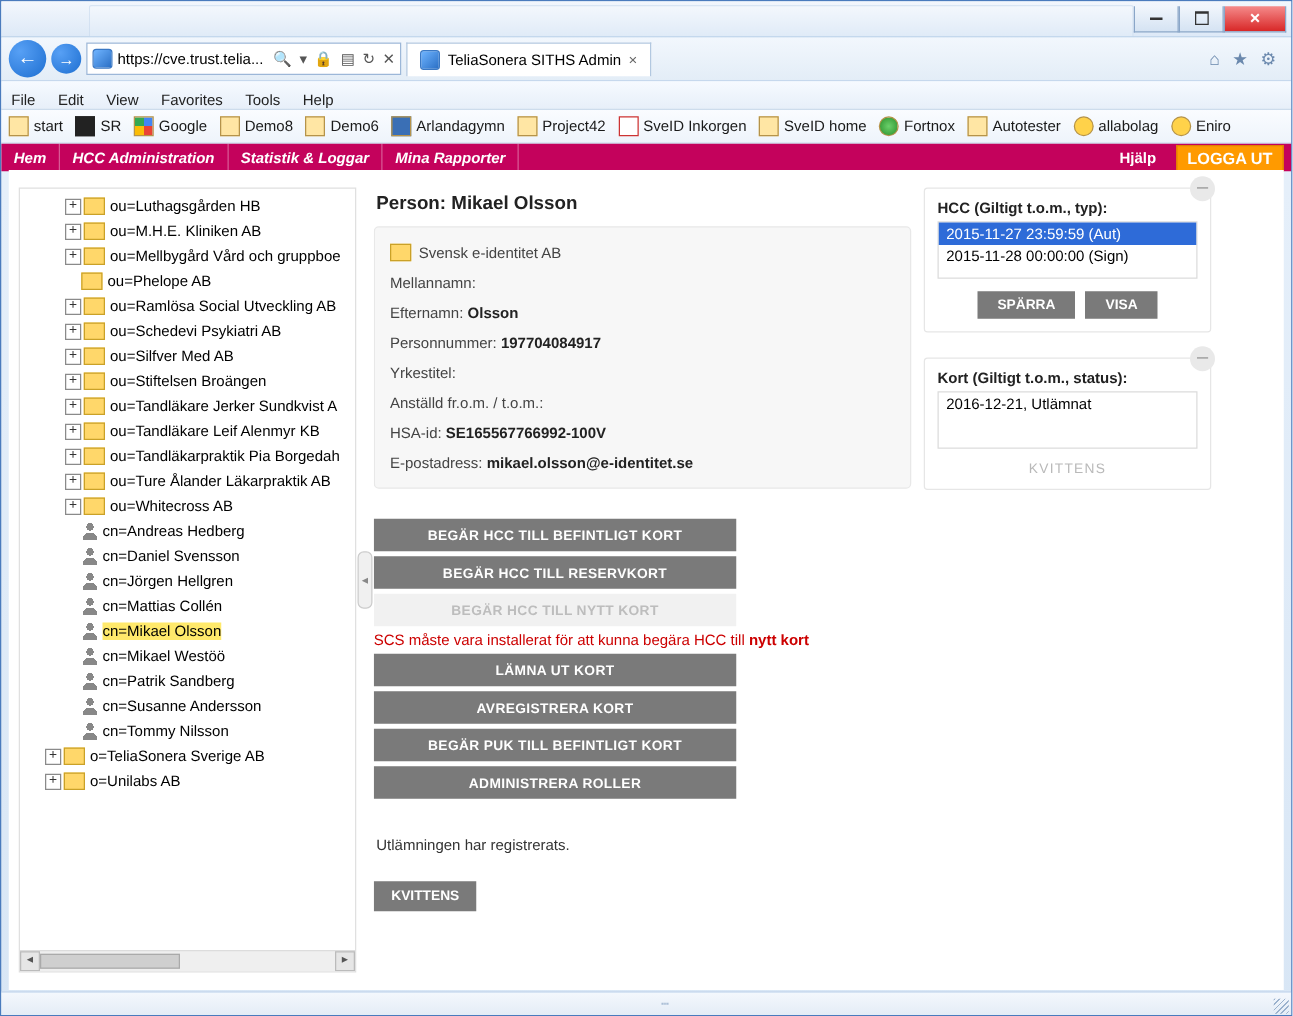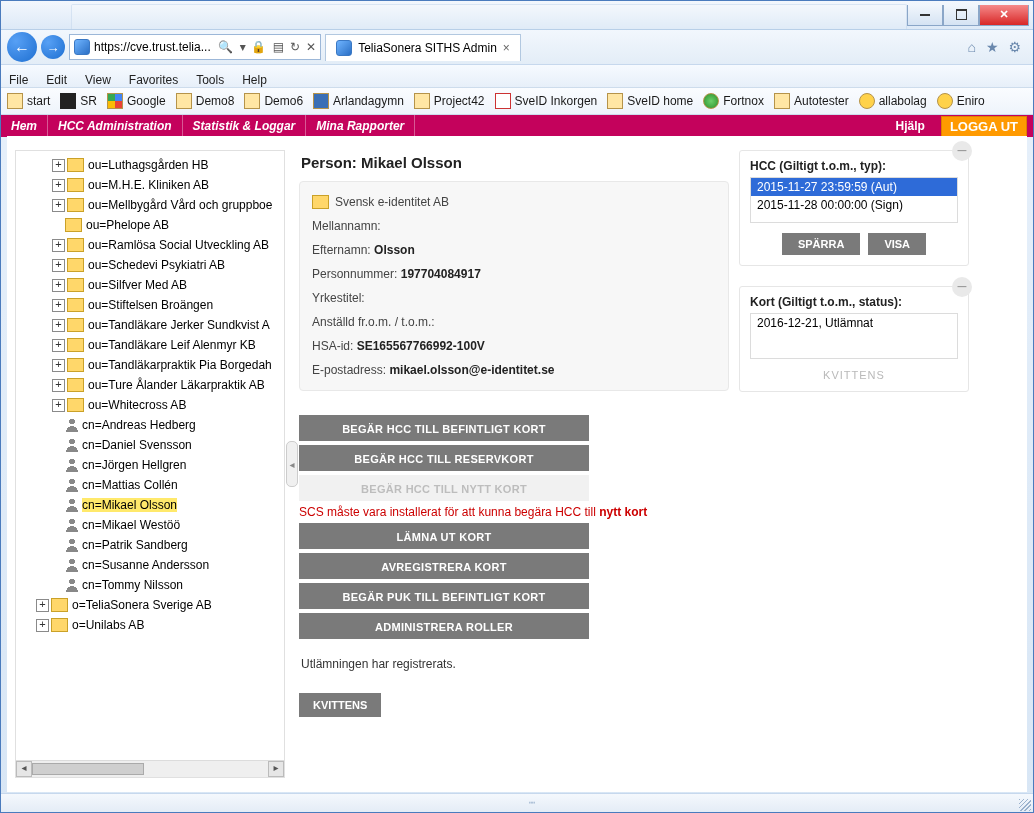--- a/index.html
+++ b/index.html
@@ -63,21 +63,21 @@
 h2.person-title{font-size:15px;font-weight:bold;margin:4px 0 10px 2px;color:#222;}
 .info-box{background:#f7f7f7;border:1px solid #e8e8e8;border-radius:4px;padding:8px 12px;margin-bottom:24px;}
 .info-box .line{padding:5px 0;font-size:12px;color:#444;}
 .info-box .line b{color:#222;}
 .info-box .org-line{display:flex;align-items:center;gap:6px;}
 .info-box .org-line .folder{width:15px;height:12px;background:#ffd76a;border:1px solid #caa128;}
 .action-btn{display:block;width:290px;height:26px;margin:4px 0;background:#7a7a7a;color:#fff;border:none;font-size:11px;font-weight:bold;letter-spacing:.3px;text-align:center;line-height:26px;}
 .action-btn.disabled{background:#f1f1f1;color:#bdbdbd;}
 .warn{color:#cc0000;font-size:12px;margin:4px 0;}
 .warn b{font-weight:bold;}
-.status-msg{margin:18px 0 22px 2px;font-size:12px;color:#333;}
+.status-msg{margin:30px 0 22px 2px;font-size:12px;color:#333;}
 .kv-btn{display:inline-block;padding:6px 14px;background:#7a7a7a;color:#fff;font-size:11px;font-weight:bold;border:none;}
 .side-col{flex:0 0 230px;}
 .panel{border:1px solid #e6e6e6;border-radius:3px;padding:8px 10px 10px 10px;margin-bottom:20px;position:relative;}
 .panel .collapse{position:absolute;right:-4px;top:-10px;width:20px;height:20px;border-radius:50%;background:#e9e9e9;color:#9a9a9a;text-align:center;line-height:18px;font-size:16px;}
 .panel h4{margin:0 0 4px 0;font-size:12px;font-weight:bold;color:#222;}
 .panel .list{border:1px solid #dcdcdc;background:#fff;min-height:44px;font-size:12px;}
 .panel .list .row{padding:2px 6px;}
 .panel .list .row.sel{background:#2e6bd8;color:#fff;}
 .panel .btn-row{display:flex;gap:8px;justify-content:center;margin-top:10px;}
 .panel .pbtn{background:#7a7a7a;color:#fff;border:none;font-size:11px;font-weight:bold;padding:5px 16px;}

